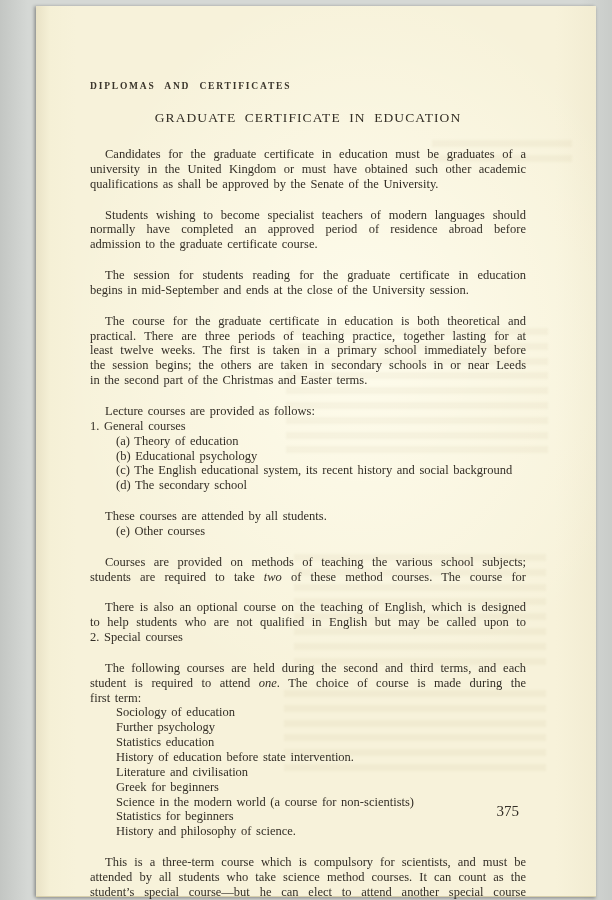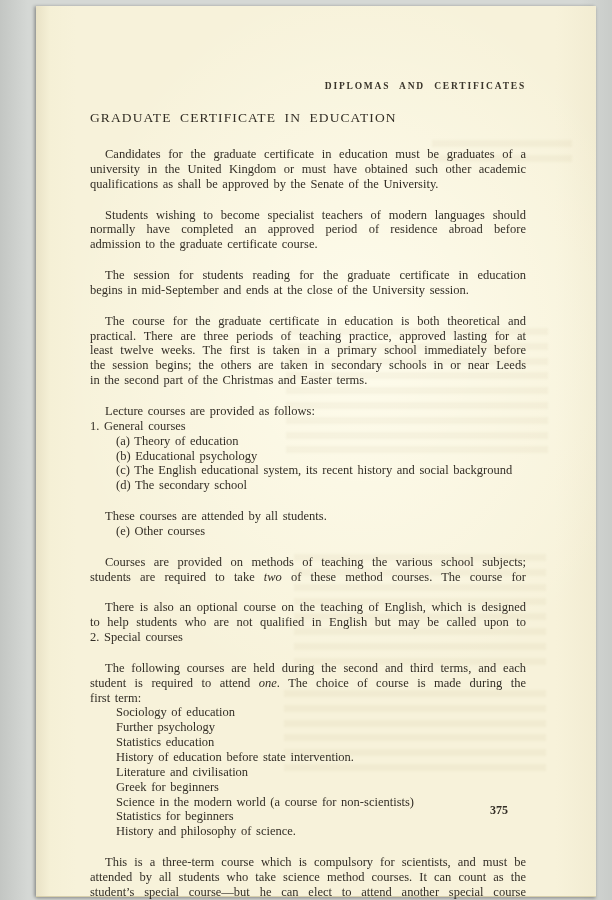--- a/index.html
+++ b/index.html
@@ -26,31 +26,31 @@
       radial-gradient(ellipse 420px 520px at 58% 38%, rgba(255,253,238,0.9) 0%, rgba(255,253,238,0) 70%),
       linear-gradient(to right, #e9e2c6 0px, #f5f0d6 14px, var(--paper) 40px, var(--paper) 520px, #f2ecd2 560px),
       var(--paper);
     box-shadow: -2px 0 3px rgba(0,0,0,0.25), 0 2px 3px rgba(0,0,0,0.18);
     border-bottom: 1px solid #d8d0ab;
     color: var(--ink);
   }
   .running-header {
     position: absolute;
     left: 54px; top: 75px; width: 436px;
-    text-align: right;
+    text-align: left;
     font-size: 9.5px;
     font-weight: bold;
     letter-spacing: 1.8px;
     word-spacing: 5px;
     color: #3a352b;
   }
   .page-title {
     position: absolute;
     left: 54px; top: 104px; width: 436px;
-    text-align: left;
+    text-align: center;
     font-size: 13.5px;
     letter-spacing: 1.1px;
     word-spacing: 4px;
     color: #322d24;
   }
   .text-block {
     position: absolute;
     left: 54px; top: 125px; width: 436px;
   }
   .line {
@@ -62,24 +62,23 @@
     color: var(--ink);
   }
   .line i { font-style: italic; }
   .line.j { text-align: justify; text-align-last: justify; }
   .line.i1 { padding-left: 15px; margin-top: 16px; }
   .line.i2 { padding-left: 26px; }
   .line.i3 { padding-left: 33px; }
   .line.j.i1 { text-indent: 15px; padding-left: 0; }
   .page-number {
     position: absolute;
-    top: 797px; right: 88px;
-    font-size: 12px;
+    top: 797px; right: 77px;
+    font-size: 15px;
     color: var(--ink);
-    font-weight: bold;
   }
   
   .ghost {
     position: absolute;
     opacity: 0.10;
     filter: blur(1.1px);
     background: repeating-linear-gradient(
       to bottom,
       rgba(146,122,66,0.55) 0px, rgba(146,122,66,0.55) 7px,
       rgba(146,122,66,0) 7px, rgba(146,122,66,0) 14.8px
@@ -109,21 +108,21 @@
     <div class="text-block">
         <div class="line i1 j">Candidates for the graduate certificate in education must be graduates of a</div>
         <div class="line i0 j">university in the United Kingdom or must have obtained such other academic</div>
         <div class="line i0">qualifications as shall be approved by the Senate of the University.</div>
         <div class="line i1 j">Students wishing to become specialist teachers of modern languages should</div>
         <div class="line i0 j">normally have completed an approved period of residence abroad before</div>
         <div class="line i0">admission to the graduate certificate course.</div>
         <div class="line i1 j">The session for students reading for the graduate certificate in education</div>
         <div class="line i0">begins in mid-September and ends at the close of the University session.</div>
         <div class="line i1 j">The course for the graduate certificate in education is both theoretical and</div>
-        <div class="line i0 j">practical. There are three periods of teaching practice, approved lasting for at</div>
+        <div class="line i0 j">practical. There are three periods of teaching practice, together lasting for at</div>
         <div class="line i0 j">least twelve weeks. The first is taken in a primary school immediately before</div>
         <div class="line i0 j">the session begins; the others are taken in secondary schools in or near Leeds</div>
         <div class="line i0">in the second part of the Christmas and Easter terms.</div>
         <div class="line i1">Lecture courses are provided as follows:</div>
         <div class="line i0">1. General courses</div>
         <div class="line i2">(a) Theory of education</div>
         <div class="line i2">(b) Educational psychology</div>
         <div class="line i2">(c) The English educational system, its recent history and social background</div>
         <div class="line i2">(d) The secondary school</div>
         <div class="line i1">These courses are attended by all students.</div>

